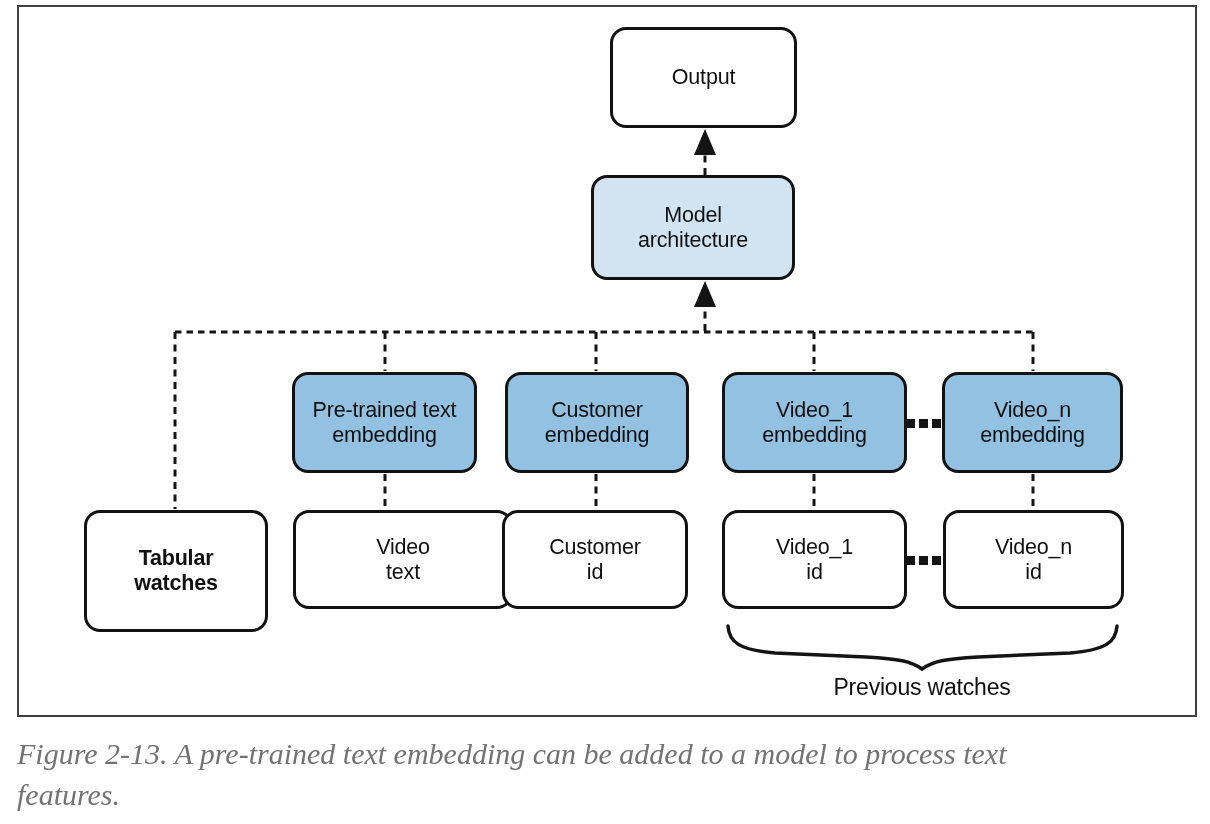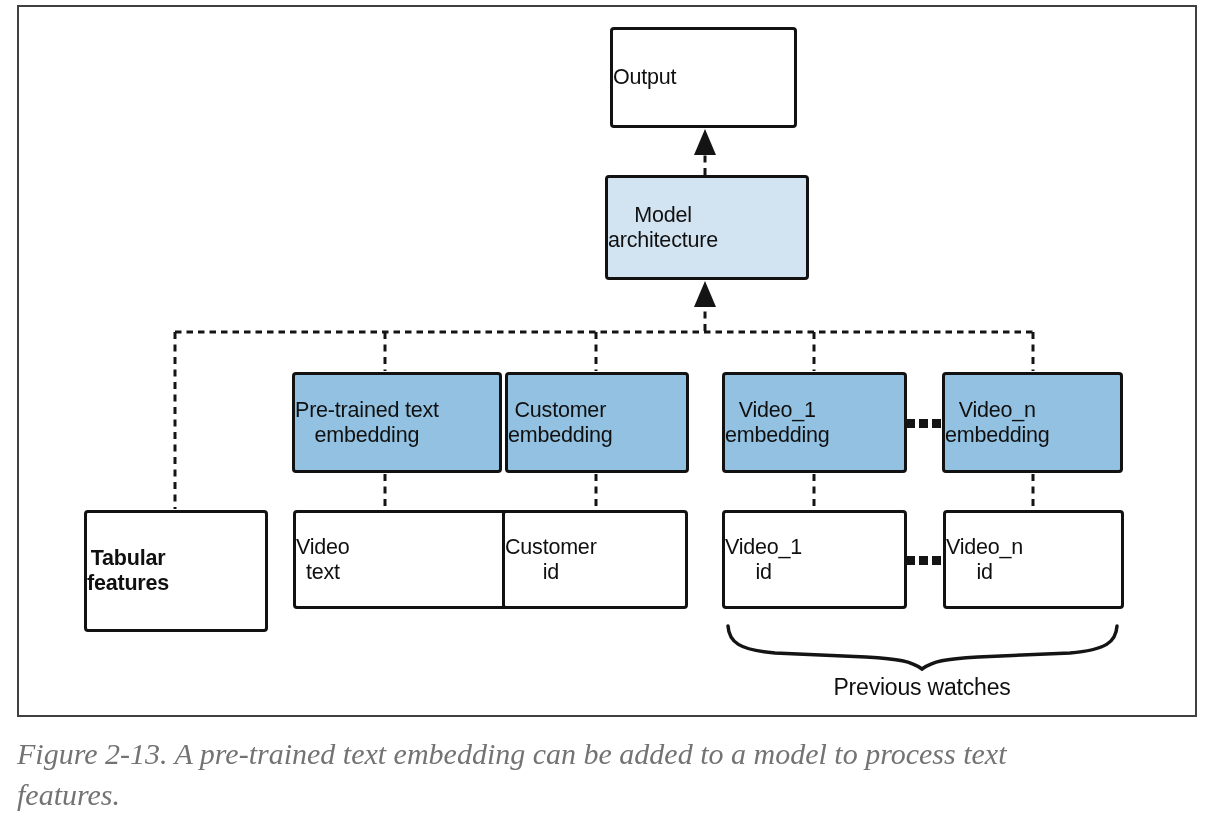--- a/index.html
+++ b/index.html
@@ -33,23 +33,24 @@
   }
   .dashv { stroke: var(--line-color); stroke-width: 3; fill: none; stroke-dasharray: 7 5.5; }
   .dashh { stroke: var(--line-color); stroke-width: 3; fill: none; stroke-dasharray: 6.5 5; }
   .arrowhead { fill: var(--line-color); stroke: none; }
   .dot { fill: var(--line-color); }
   .brace { stroke: var(--line-color); stroke-width: 3.5; fill: none; stroke-linecap: round; }
   .node {
     position: absolute;
     background: #ffffff;
     border: 3px solid var(--box-border);
-    border-radius: 4px;
+    border-radius: 16px;
     display: flex;
     align-items: center;
+    justify-content: center;
     text-align: center;
     color: var(--text-color);
     font-size: 21.5px;
     line-height: 25px;
     letter-spacing: -0.2px;
   }
   .node.fill-light  { background: var(--box-fill-light); }
   .node.fill-medium { background: var(--box-fill-medium); }
   .node-label span { display: block; }
   .prev-watches {
@@ -112,28 +113,28 @@
 
   <path class="brace" d="M728 626 C729 642, 739 650, 775 653 L866 657 C899 659, 911 661, 922 669 C933 661, 945 659, 978 657 L1070 653 C1106 650, 1116 642, 1117 626"></path>
 </svg>
 
 <div class="node" style="left:610px; top:27px; width:187px; height:101px;">
   <div class="node-label">
     <span>Output</span>
   </div>
 </div>
 
-<div class="node fill-light" style="left:605px; top:175px; width:204px; height:105px;">
+<div class="node fill-light" style="left:591px; top:175px; width:204px; height:105px;">
   <div class="node-label">
     <span>Model</span>
     <span>architecture</span>
   </div>
 </div>
 
-<div class="node fill-medium" style="left:292px; top:372px; width:210px; height:101px;">
+<div class="node fill-medium" style="left:292px; top:372px; width:185px; height:101px;">
   <div class="node-label">
     <span>Pre-trained text</span>
     <span>embedding</span>
   </div>
 </div>
 
 <div class="node fill-medium" style="left:505px; top:372px; width:184px; height:101px;">
   <div class="node-label">
     <span>Customer</span>
     <span>embedding</span>
@@ -150,21 +151,21 @@
 <div class="node fill-medium" style="left:942px; top:372px; width:181px; height:101px;">
   <div class="node-label">
     <span>Video_n</span>
     <span>embedding</span>
   </div>
 </div>
 
 <div class="node" style="left:84px; top:510px; width:184px; height:122px;font-weight:bold;">
   <div class="node-label">
     <span>Tabular</span>
-    <span>features</span>
+    <span>watches</span>
   </div>
 </div>
 
 <div class="node" style="left:293px; top:510px; width:220px; height:99px;">
   <div class="node-label">
     <span>Video</span>
     <span>text</span>
   </div>
 </div>
 

